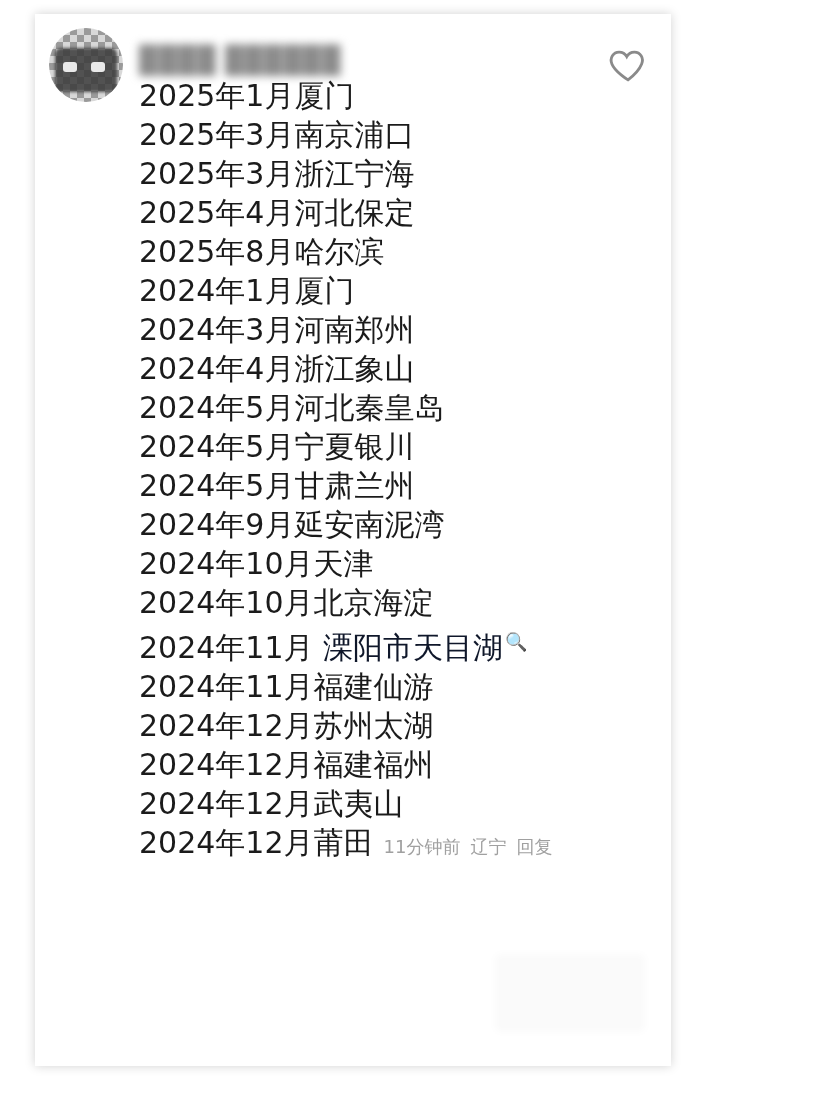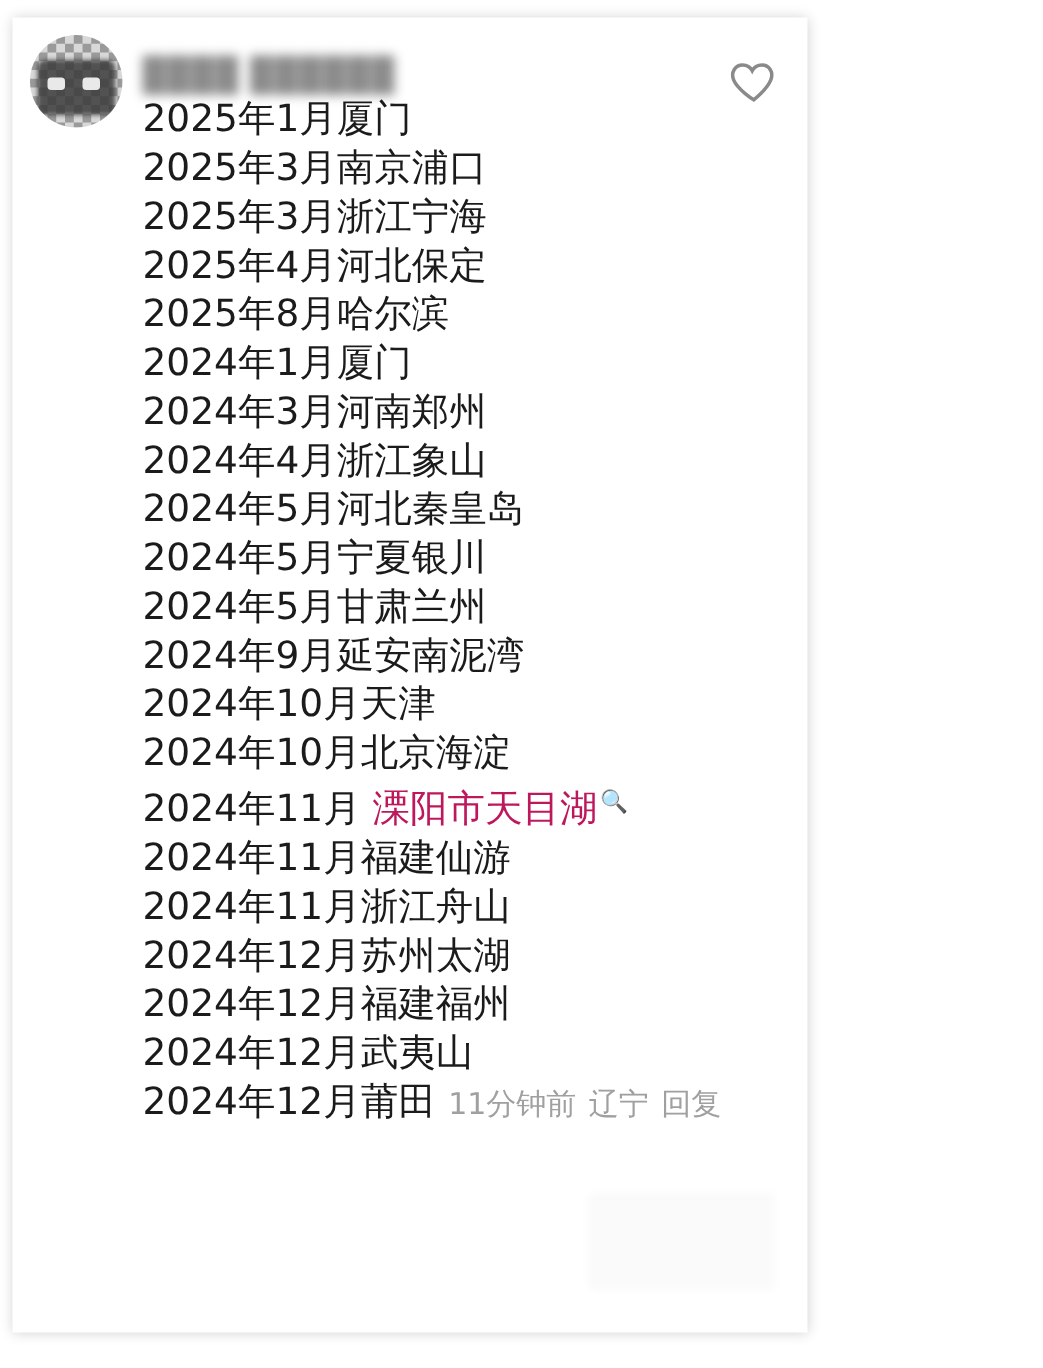--- a/index.html
+++ b/index.html
@@ -17,21 +17,21 @@
   .screen {
     position: relative;
     width: 834px;
     height: 1094px;
     background: #ffffff;
   }
 
   
   .card {
     position: absolute;
-    left: 10px;
+    left: 35px;
     top: 14px;
     width: 636px;
     height: 1052px;
     background: #ffffff;
     box-shadow: 0 0 10px rgba(0,0,0,0.18);
     overflow: hidden;
   }
 
   .comment {
     position: relative;
@@ -107,32 +107,32 @@
     line-height: 39px;
     color: #1b1b1b;
     font-family: "DejaVu Sans", "Liberation Sans", sans-serif;
   }
 
   .line {
     white-space: nowrap;
   }
 
   .line .topic {
-    color: #be185d;
+    color: #0f172a;
   }
   .topic-icon {
     display: inline-block;
     font-size: 18px;
     color: #35566d;
     vertical-align: 10px;
     margin-left: 2px;
   }
 
   .meta {
-    font-size: 24px;
+    font-size: 18px;
     color: #a0a0a0;
     margin-left: 10px;
   }
 
   
   .watermark {
     position: absolute;
     right: 26px;
     bottom: 34px;
     width: 150px;
@@ -178,21 +178,20 @@
         <div class="line">2024年5月甘肃兰州</div>
         <div class="line">2024年9月延安南泥湾</div>
         <div class="line">2024年10月天津</div>
         <div class="line">2024年10月北京海淀</div>
 
         <div class="line">
           <span>2024年11月 </span><span class="topic">溧阳市天目湖</span><span class="topic-icon">🔍</span>
         </div>
 
         <div class="line">2024年11月福建仙游</div>
-        <div class="line">2024年11月浙江舟山</div>
         <div class="line">2024年12月苏州太湖</div>
         <div class="line">2024年12月福建福州</div>
         <div class="line">2024年12月武夷山</div>
 
         <div class="line">
           <span>2024年12月莆田</span><span class="meta">11分钟前</span><span class="meta">辽宁</span><span class="meta reply">回复</span>
         </div>
 
       </div>
 

